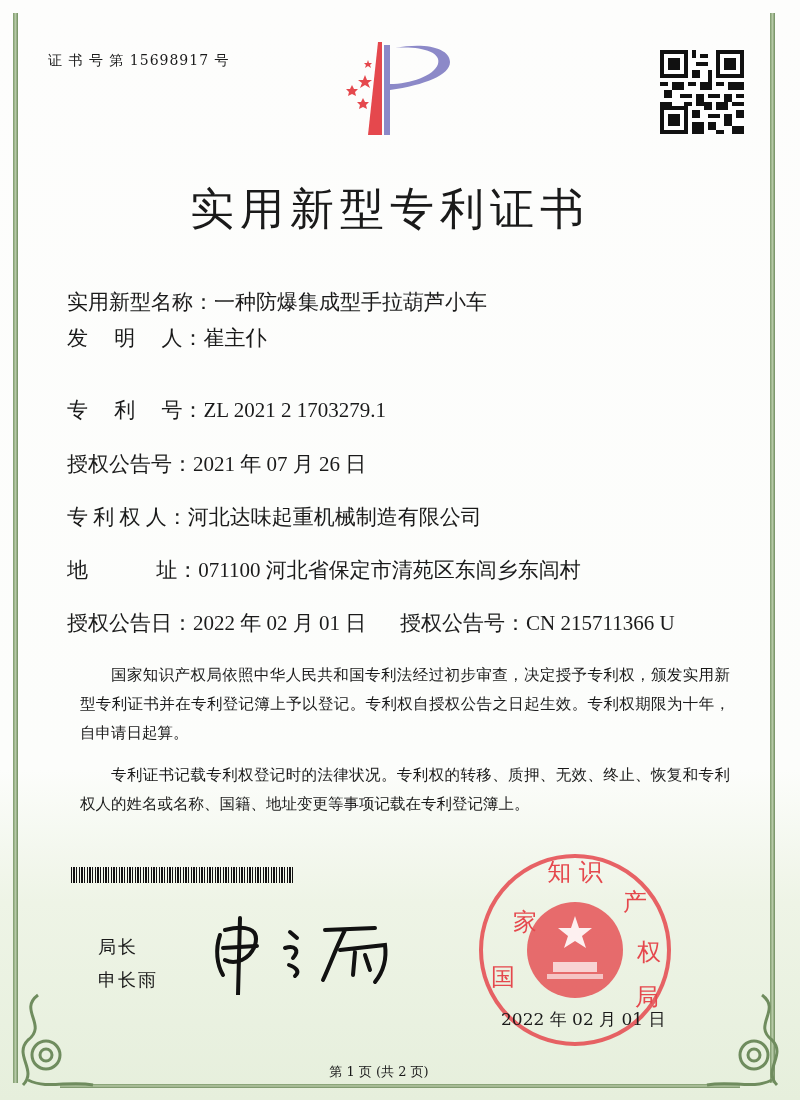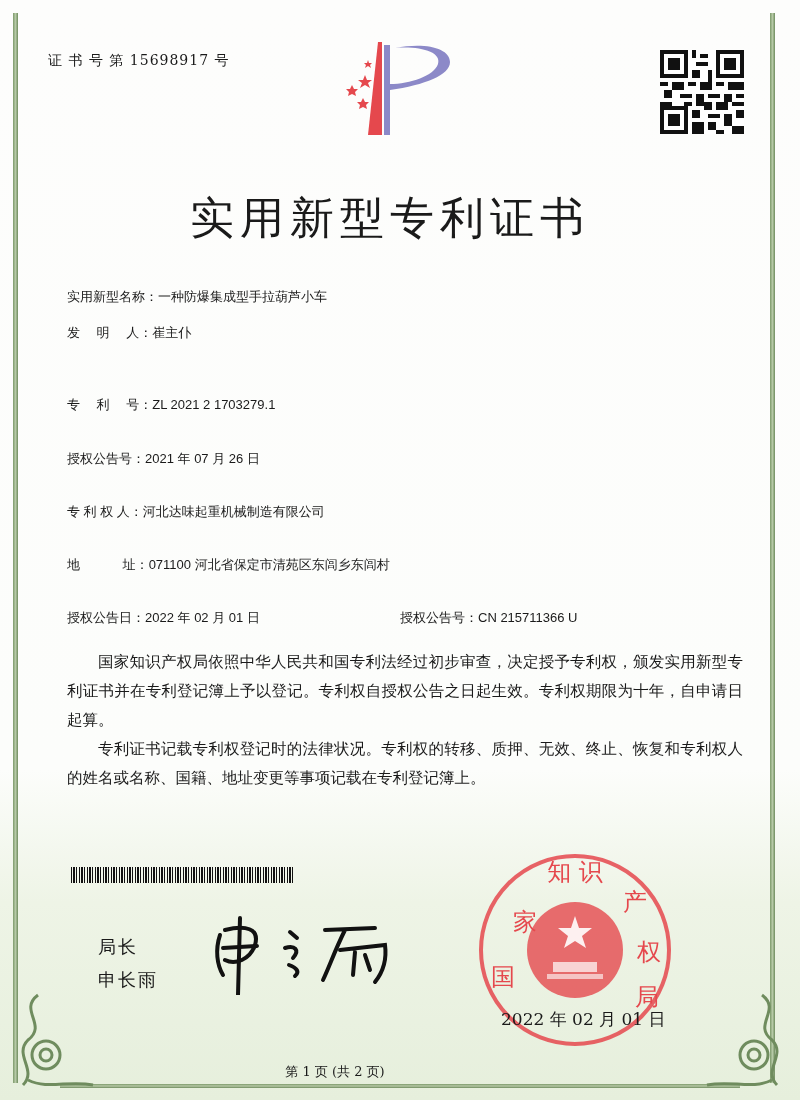--- a/index.html
+++ b/index.html
@@ -10,32 +10,32 @@
        background:linear-gradient(to right,#7d9a6b,#b6c9a6,#6f8c5e);}
   .border-l{left:13px;} .border-r{left:770px;}
   .border-b{position:absolute;left:60px;top:1084px;width:680px;height:4px;
        background:linear-gradient(to bottom,#7d9a6b,#b6c9a6,#6f8c5e);}
   .ornament{position:absolute;width:90px;height:110px;}
   .orn-l{left:8px;top:985px;} .orn-r{left:702px;top:985px;transform:scaleX(-1);}
   .cert-no{position:absolute;left:48px;top:52px;font-size:14px;letter-spacing:1px;}
   .logo{position:absolute;left:330px;top:40px;width:130px;height:100px;}
   .qr{position:absolute;left:660px;top:50px;width:84px;height:84px;}
   .title{position:absolute;left:190px;top:180px;font-size:44px;letter-spacing:6px;
-         font-family:"DejaVu Sans","Liberation Sans",sans-serif;margin-top:9px;}
-  .field{position:absolute;left:67px;font-size:13px;font-family:Liberation Sans, sans-serif;white-space:nowrap;}
+         font-family:"DejaVu Sans","Liberation Sans",sans-serif;}
+  .field{position:absolute;left:67px;font-size:21px;font-family:Liberation Serif, serif;white-space:nowrap;}
   .lbl{display:inline-block;}
   .para{position:absolute;left:67px;width:676px;font-size:15.5px;line-height:29px;text-align:justify;}
-  .para p{margin:0;text-indent:2em;}
+  .para p{margin:13px;text-indent:2em;}
   .barcode{position:absolute;left:71px;top:867px;width:222px;height:16px;
      background:repeating-linear-gradient(to right,#111 0 1px,transparent 1px 2px,#111 2px 4px,transparent 4px 5px,#111 5px 6px,transparent 6px 8px);}
   .director{position:absolute;left:70px;font-size:18px;font-family:"DejaVu Sans","Liberation Sans",sans-serif;letter-spacing:2px;margin-left:28px;}
   .signature{position:absolute;left:205px;top:910px;width:200px;height:85px;}
   .seal{position:absolute;left:475px;top:850px;width:200px;height:200px;}
   .seal-date{position:absolute;left:501px;top:1008px;font-size:17px;}
-  .page-no{position:absolute;left:0;width:670px;top:1063px;text-align:center;font-size:13px;}
+  .page-no{position:absolute;left:0;width:670px;top:1063px;text-align:center;font-size:13px;padding-left:44px;}
 </style>
 </head>
 <body>
 
 <div class="border-l"></div>
 <div class="border-r"></div>
 <div class="border-b"></div>
 
 <svg class="ornament orn-l" viewBox="0 0 90 110">
   <g fill="none" stroke="#6f8c5e" stroke-width="3">

